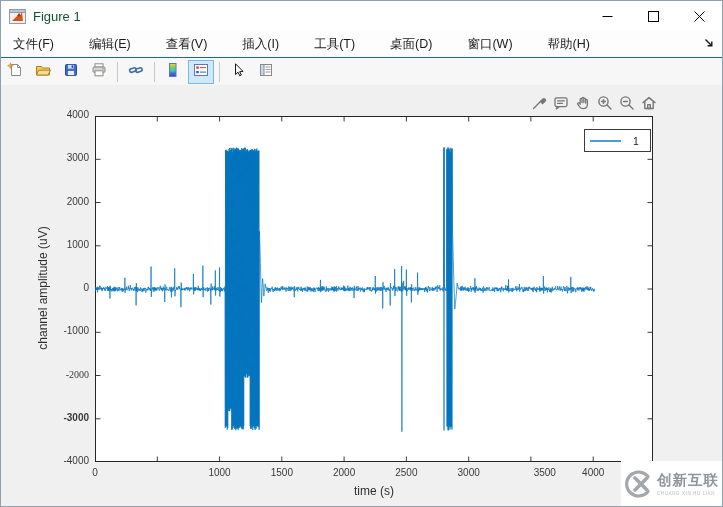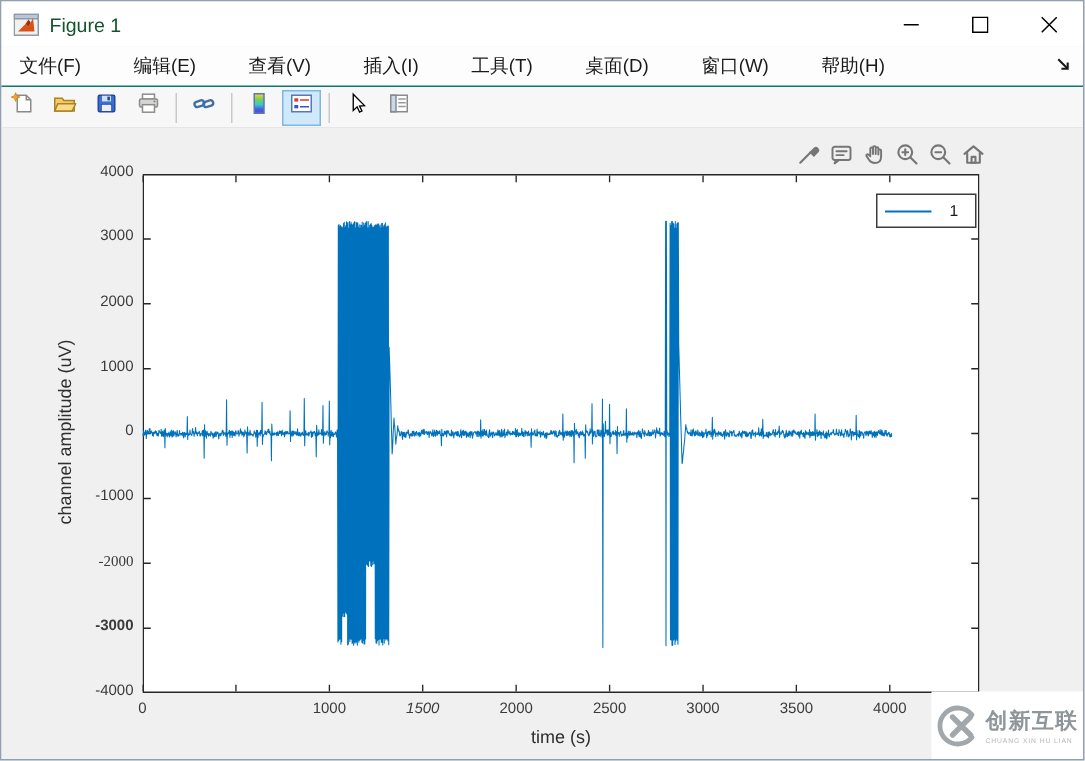--- a/index.html
+++ b/index.html
@@ -285,25 +285,25 @@
         <path d="M11 9 L23 21 M23 9 L11 21" stroke="#a2a7ab" stroke-width="3.6" stroke-linecap="round"></path>
       </svg>
       <div class="wm-text">
         <div class="wm-name">创新互联</div>
         <div class="wm-caption">CHUANG XIN HU LIAN</div>
       </div>
     </div>
   <div class="tick-label x-tick-label" style="left: 69px;">0</div>
       <div class="tick-label x-tick-label" style="left: 131.277px; margin-top: 44px;">500</div>
       <div class="tick-label x-tick-label" style="left: 193.554px;">1000</div>
-      <div class="tick-label x-tick-label" style="left: 255.83px; font-style: italic;">1500</div>
+      <div class="tick-label x-tick-label" style="left: 255.83px;">1500</div>
       <div class="tick-label x-tick-label" style="left: 318.107px;">2000</div>
       <div class="tick-label x-tick-label" style="left: 380.384px;">2500</div>
       <div class="tick-label x-tick-label" style="left: 442.661px;">3000</div>
-      <div class="tick-label x-tick-label" style="left: 504.938px;">3500</div>
+      <div class="tick-label x-tick-label" style="left: 504.938px; text-align: right;">3500</div>
       <div class="tick-label x-tick-label" style="left: 567.214px;">4000</div>
       <div class="tick-label y-tick-label" style="left: 34px; top: 370px;">-4000</div>
       <div class="tick-label y-tick-label" style="left: 34px; top: 326.75px; font-weight: bold;">-3000</div>
       <div class="tick-label y-tick-label" style="left: 34px; top: 283.5px; font-family: Liberation Serif, serif;">-2000</div>
       <div class="tick-label y-tick-label" style="left: 34px; top: 240.25px;">-1000</div>
       <div class="tick-label y-tick-label" style="left: 34px; top: 197px;">0</div>
       <div class="tick-label y-tick-label" style="left: 34px; top: 153.75px;">1000</div>
       <div class="tick-label y-tick-label" style="left: 34px; top: 110.5px;">2000</div>
       <div class="tick-label y-tick-label" style="left: 34px; top: 67.25px;">3000</div>
       <div class="tick-label y-tick-label" style="left: 34px; top: 24px;">4000</div>

